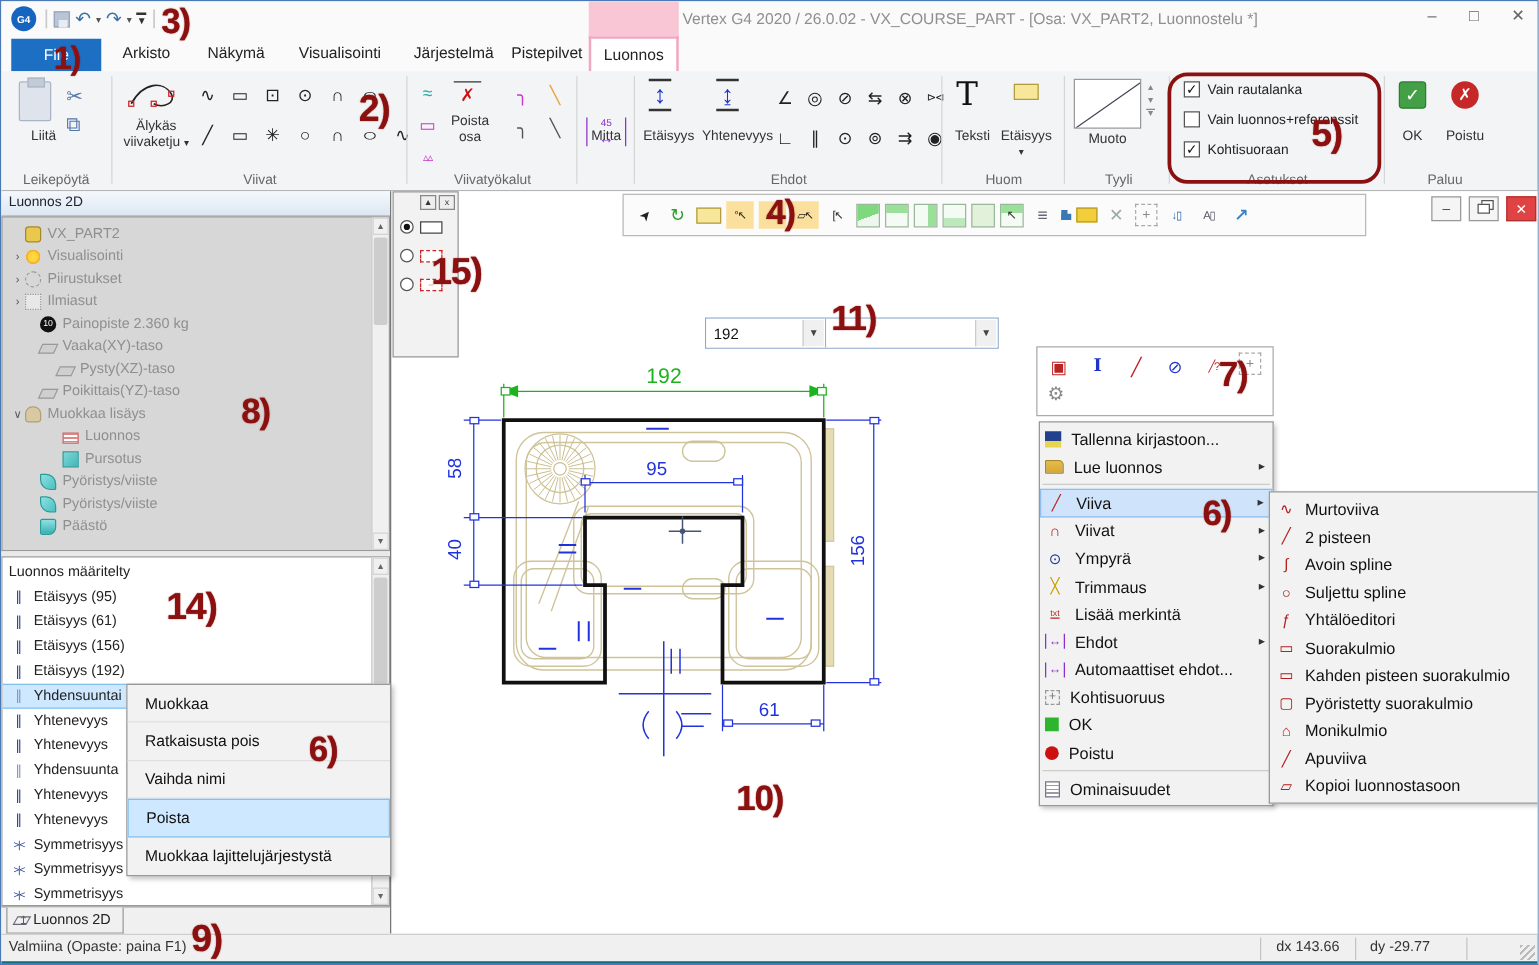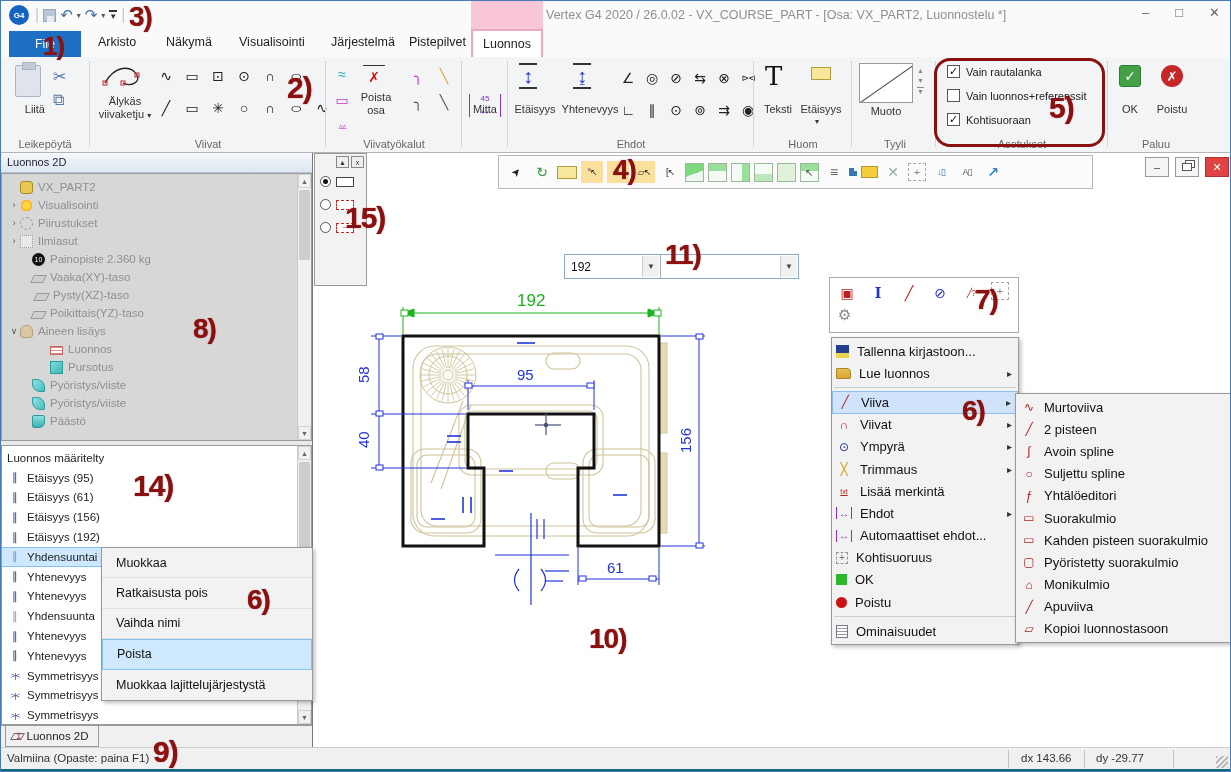--- a/index.html
+++ b/index.html
@@ -367,34 +367,34 @@
         <div class="trow" style="padding-left:18px">
           <span class="texp"></span>
           <span class="ti ti-mass">10</span>
           <span>Painopiste 2.360 kg</span>
         </div>
         <div class="trow" style="padding-left:18px">
           <span class="texp"></span>
           <span class="ti ti-plane"></span>
           <span>Vaaka(XY)-taso</span>
         </div>
-        <div class="trow" style="padding-left:21px">
+        <div class="trow" style="padding-left:32px">
           <span class="texp"></span>
           <span class="ti ti-plane2"></span>
           <span>Pysty(XZ)-taso</span>
         </div>
         <div class="trow" style="padding-left:18px">
           <span class="texp"></span>
           <span class="ti ti-plane3"></span>
           <span>Poikittais(YZ)-taso</span>
         </div>
         <div class="trow" style="padding-left:6px">
           <span class="texp">∨</span>
           <span class="ti ti-cloud"></span>
-          <span>Aineen lisäys</span>
+          <span>Muokkaa lisäys</span>
         </div>
         <div class="trow" style="padding-left:36px">
           <span class="texp"></span>
           <span class="ti ti-sketch"></span>
           <span>Luonnos</span>
         </div>
         <div class="trow" style="padding-left:36px">
           <span class="texp"></span>
           <span class="ti ti-extrude"></span>
           <span>Pursotus</span>

